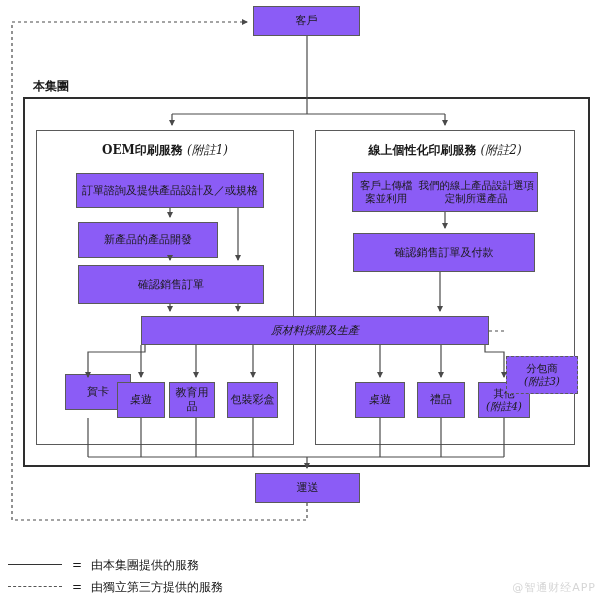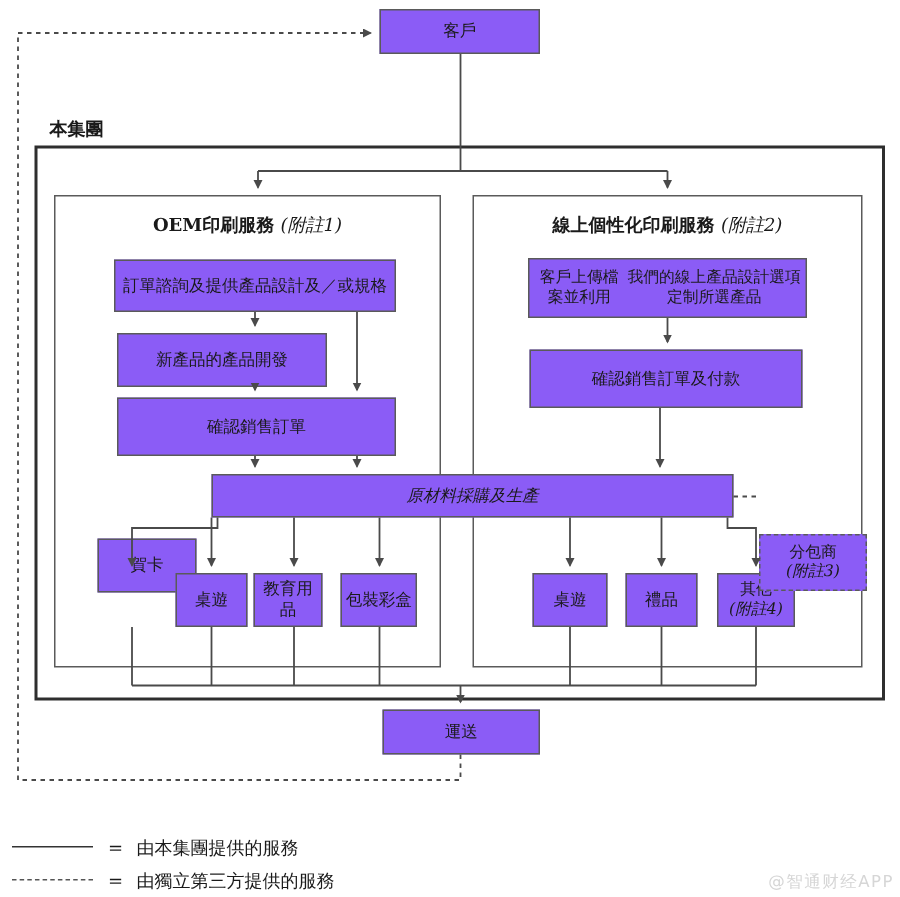--- a/index.html
+++ b/index.html
@@ -78,21 +78,21 @@
 
   <div class="box z3" style="left:141px;top:316px;width:348px;height:29px;font-style:italic;">
     <span>原材料採購及生產</span>
   </div>
 
   <div class="box small dashedbox" style="left:506px;top:314px;width:72px;height:38px;flex-direction:column;margin-top:42px;">
     <span>分包商</span>
     <span class="note">(附註3)</span>
   </div>
 
-  <div class="box" style="left:65px;top:359px;width:66px;height:36px;">
+  <div class="box" style="left:65px;top:374px;width:66px;height:36px;">
     <span>賀卡</span>
   </div>
   <div class="box" style="left:117px;top:382px;width:48px;height:36px;">
     <span>桌遊</span>
   </div>
   <div class="box" style="left:169px;top:382px;width:46px;height:36px;">
     <span>教育用品</span>
   </div>
   <div class="box" style="left:227px;top:382px;width:51px;height:36px;">
     <span>包裝彩盒</span>

